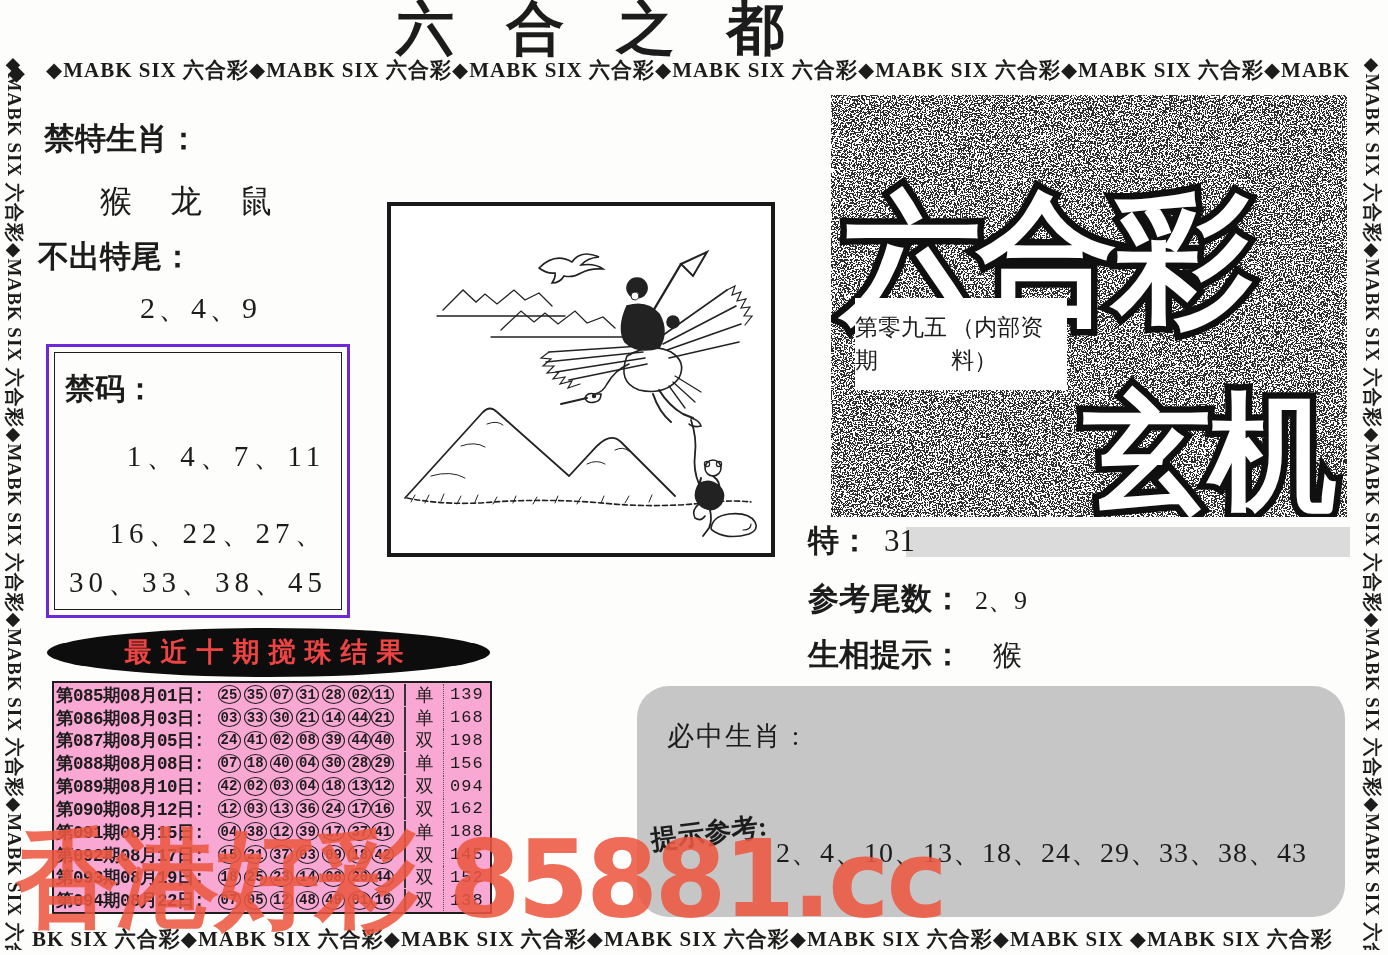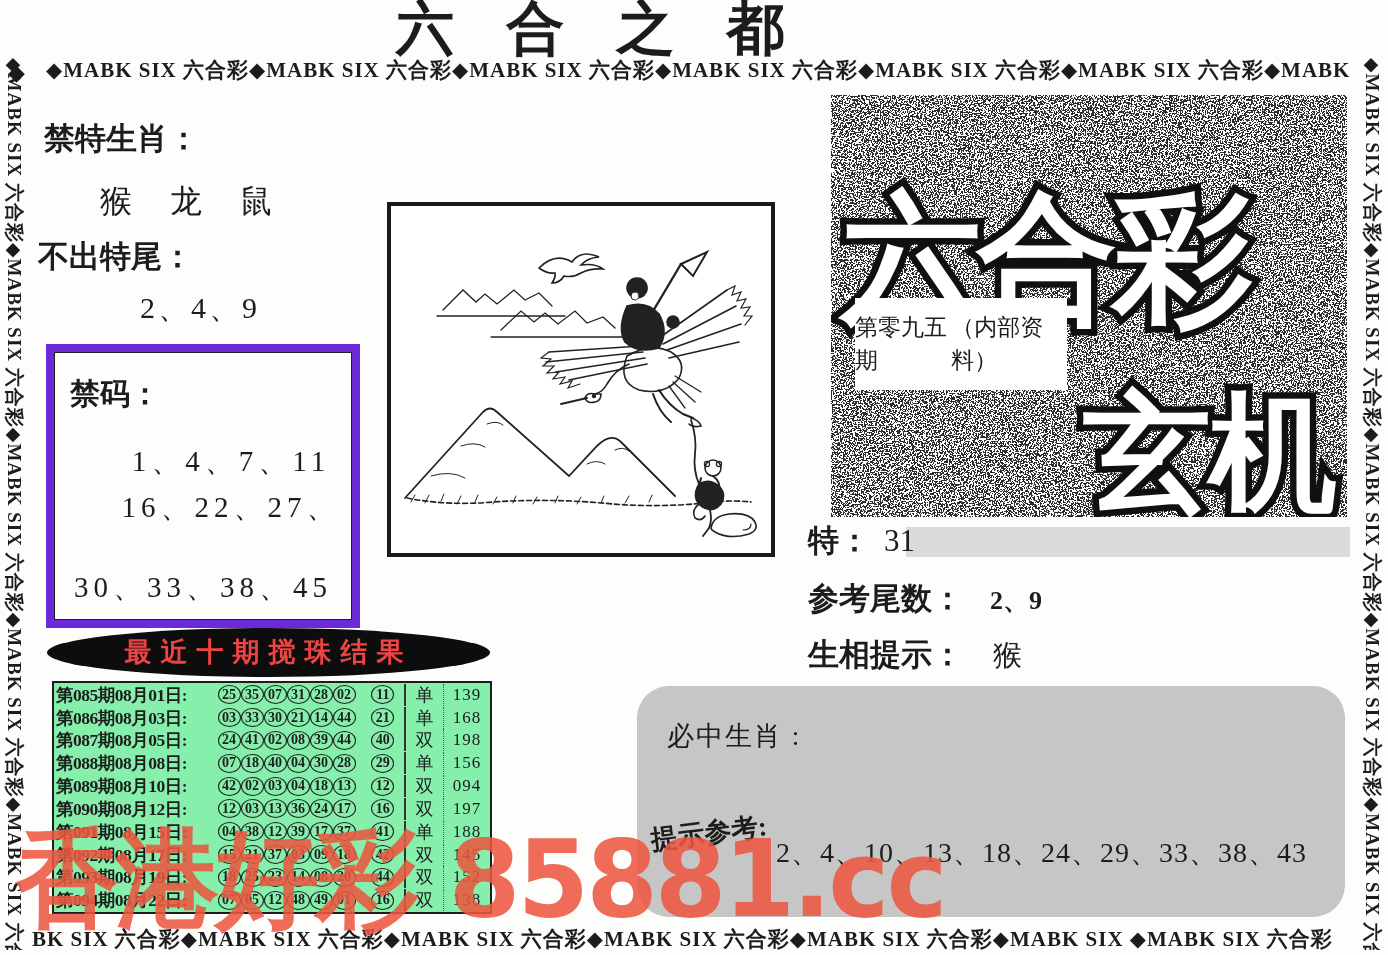--- a/index.html
+++ b/index.html
@@ -20,56 +20,56 @@
     transform-origin:0 0;transform:rotate(90deg);font-weight:bold;font-size:19px;letter-spacing:1px;}
   
   .title{position:absolute;left:396px;top:-10px;font-weight:900;font-size:58px;letter-spacing:16px;
     font-family:"DejaVu Serif","Liberation Serif",serif;white-space:nowrap;}
   
   .lab{font-weight:bold;}
   .p-forb-z-label{position:absolute;left:44px;top:118px;font-size:31px;}
   .p-forb-z-vals{position:absolute;left:100px;top:180px;font-size:32px;letter-spacing:38px;white-space:nowrap;}
   .p-notail-label{position:absolute;left:38px;top:236px;font-size:31px;}
   .p-notail-vals{position:absolute;left:140px;top:288px;font-size:30px;letter-spacing:3px;}
-  .forb-box{position:absolute;left:46px;top:344px;width:298px;height:268px;border:8px solid #6d28d9;
+  .forb-box{position:absolute;left:46px;top:344px;width:298px;height:268px;border:3px solid #6d28d9;
     outline:1px solid #1d1d1d;outline-offset:-9px;}
   .forb-box .fb-label{position:absolute;left:16px;top:22px;font-size:30px;font-weight:bold;}
   .fb-line{position:absolute;width:100%;text-align:center;font-size:29px;letter-spacing:5px;}
   .fb-l1{top:90px;margin-left:28px;}
-  .fb-l2{top:136px;padding-left:28px;}
+  .fb-l2{top:167px;padding-left:21px;}
   .fb-l3{top:216px;}
   
   .banner{position:absolute;left:47px;top:628px;width:443px;height:49px;background:#0d0d0d;
     border-radius:50%;color:#ef4444;text-align:center;line-height:49px;font-weight:bold;font-size:27px;
     letter-spacing:9px;}
   .rtable{position:absolute;left:52px;top:681px;width:436px;height:229px;border:2px solid #1d1d1d;
-    display:flex;flex-direction:column;justify-content:space-evenly;background:#86efac;}
+    display:flex;flex-direction:column;justify-content:space-evenly;background:#f9a8d4;font-family:Liberation Mono, monospace;}
   .trow{display:flex;align-items:center;height:22px;}
   .tperiod{width:168px;font-weight:bold;font-size:17.5px;white-space:nowrap;padding-left:2px;letter-spacing:-0.5px;}
-  .tnums{display:flex;width:160px;justify-content:flex-start;}
+  .tnums{display:flex;width:160px;justify-content:space-between;}
   .circle{display:inline-flex;width:21px;height:17px;border:1.6px solid #1d1d1d;border-radius:50%;
     align-items:center;justify-content:center;font-weight:bold;font-size:14px;flex:0 0 auto;}
   .special{}
   .tparity{width:38px;text-align:center;font-size:18px;border-left:2px solid #333;margin-left:10px;height:100%;
     display:flex;align-items:center;justify-content:center;}
   .tsum{width:48px;text-align:center;font-size:17px;border-left:1px dotted #555;height:100%;
     display:flex;align-items:center;justify-content:center;letter-spacing:1px;}
   
   .illus{position:absolute;left:387px;top:202px;width:380px;height:347px;border:4px solid #191919;background:#fff;}
   .illus svg{display:block;}
   
   .noiseblock{position:absolute;left:831px;top:95px;width:516px;height:422px;}
   .issuebox{position:absolute;left:24px;top:203px;width:212px;height:92px;background:#fff;
     display:flex;flex-direction:row;align-items:center;justify-content:center;font-size:23px;line-height:1.45;}
   
   .graystrip{position:absolute;left:906px;top:527px;width:444px;height:30px;background:#dbdbdb;}
   .line-special{position:absolute;left:808px;top:520px;font-size:31px;white-space:nowrap;}
   .line-special .val{font-weight:normal;margin-left:14px;}
   .line-reftail{position:absolute;left:808px;top:578px;font-size:31px;white-space:nowrap;}
-  .line-reftail .val{font-weight:bold;font-size:26px;margin-left:27px;}
+  .line-reftail .val{font-weight:normal;font-size:26px;margin-left:12px;}
   .line-zodiac{position:absolute;left:808px;top:634px;font-size:31px;white-space:nowrap;}
   .line-zodiac .val{font-weight:normal;font-size:29px;margin-left:30px;}
   
   .mustbox{position:absolute;left:637px;top:686px;width:708px;height:231px;background:#c6c6c6;}
   .mb-title{position:absolute;left:30px;top:32px;font-size:27px;letter-spacing:2px;}
   .mb-zodiacs{position:absolute;left:170px;top:92px;font-size:29px;letter-spacing:2px;}
   .mb-refrow{position:absolute;left:16px;top:136px;display:flex;align-items:flex-start;}
   .mb-reflabel{font-weight:bold;font-size:27px;transform:rotate(-7deg);transform-origin:left bottom;}
   .mb-refnums{font-size:28px;letter-spacing:1px;margin-left:6px;margin-top:12px;white-space:nowrap;}
   
@@ -171,21 +171,21 @@
         <span class="tnums">
           <span class="circle">12</span>
           <span class="circle">03</span>
           <span class="circle">13</span>
           <span class="circle">36</span>
           <span class="circle">24</span>
           <span class="circle">17</span>
         </span>
         <span class="circle special">16</span>
         <span class="tparity">双</span>
-        <span class="tsum">197</span>
+        <span class="tsum">162</span>
       </div><div class="trow">
         <span class="tperiod">第091期08月15日:</span>
         <span class="tnums">
           <span class="circle">04</span>
           <span class="circle">38</span>
           <span class="circle">12</span>
           <span class="circle">39</span>
           <span class="circle">17</span>
           <span class="circle">37</span>
         </span>

